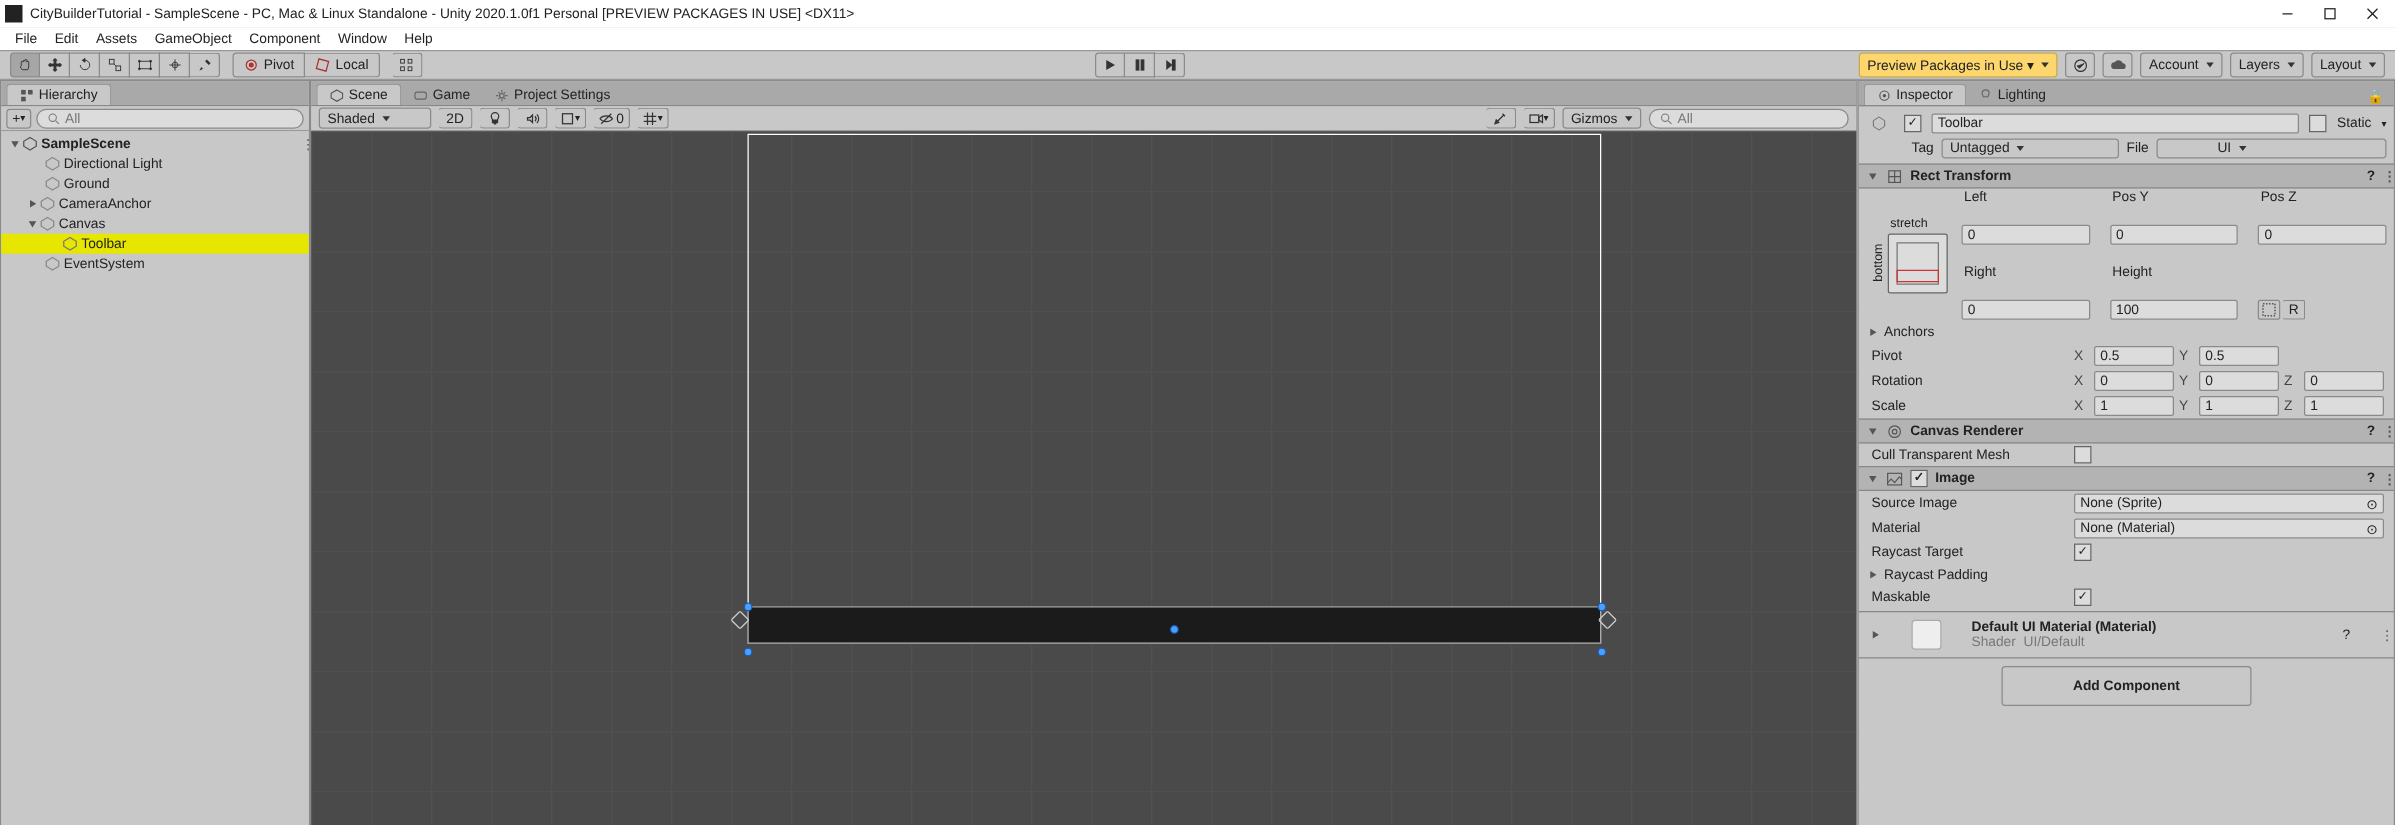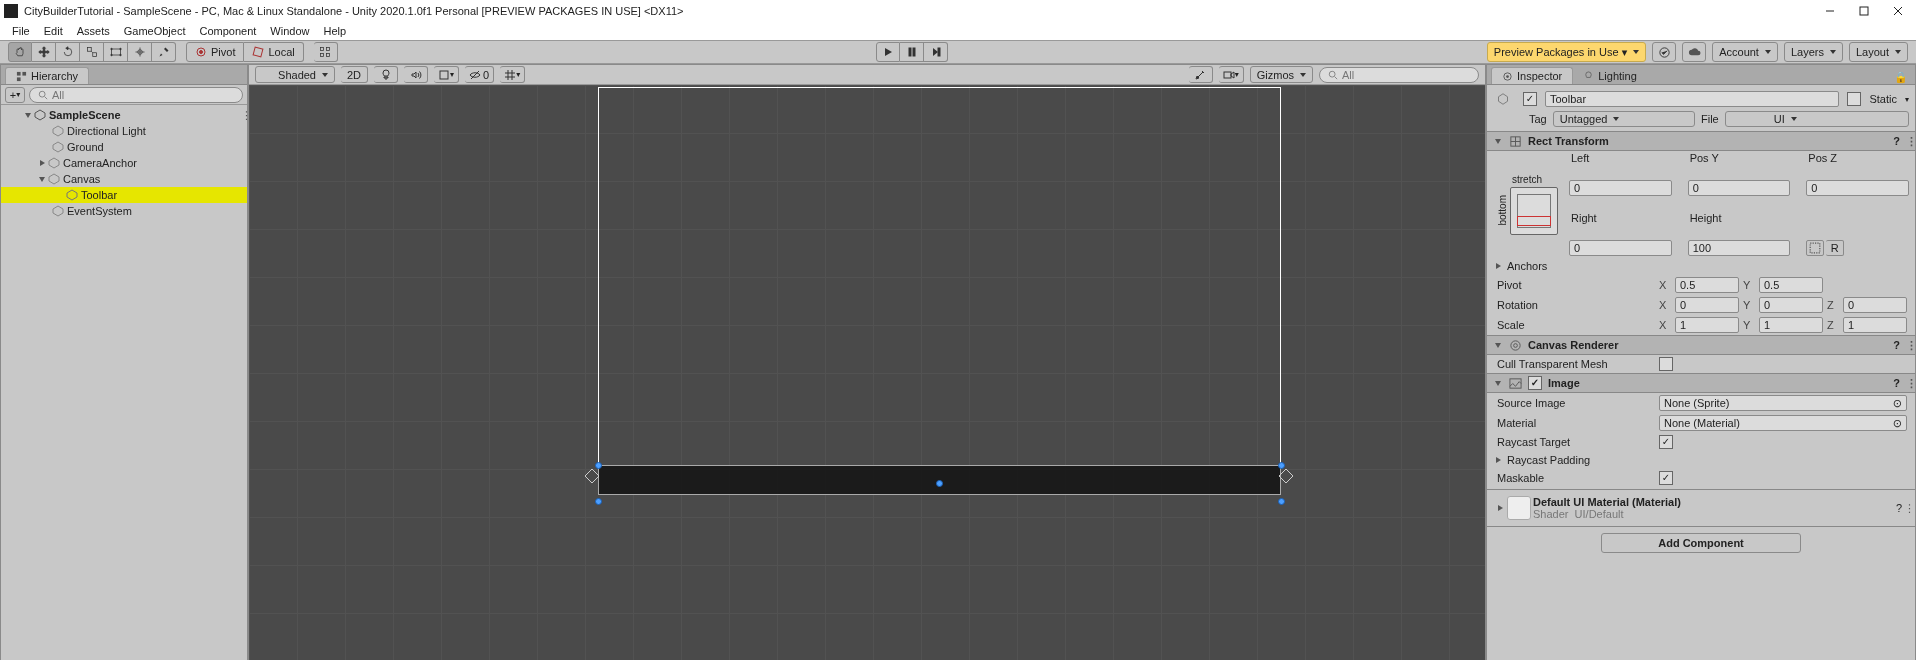--- a/index.html
+++ b/index.html
@@ -32,21 +32,21 @@
 .main { display: flex; height: 656px; }
 .panel { background: #c8c8c8; border: 1px solid #8a8a8a; display:flex; flex-direction:column;}
 .tab { padding: 2px 10px; display:flex; align-items:center; gap:4px;}
 .tab.active { background:#c8c8c8; border:1px solid #999; border-bottom:none; border-radius:3px 3px 0 0;}
 .tabs { display:flex; align-items:flex-end; height:20px; padding-left:4px; background:#a9a9a9; border-bottom:1px solid #888;}
 .subtoolbar { height: 20px; display:flex; align-items:center; border-bottom:1px solid #999; background:#c8c8c8; padding:0 4px; gap:4px;}
 .searchbox{ flex:1; height:16px; border:1px solid #8a8a8a; border-radius:8px; padding:0 8px; display:flex;align-items:center; gap:4px; color:#777; background:#dcdcdc;}
 
 .hierarchy { width: 248px; }
 .tree { padding: 2px 0; background:#c8c8c8; flex:1;}
-.tree-row { display: flex; align-items: center; height: 16px; padding-left: 22px;}
+.tree-row { display: flex; align-items: center; height: 16px; padding-left: 6px;}
 .tree-row.selected { background: #e6e600; }
 .tree-indent { display:inline-block; width: 14px; }
 .foldout { width:10px; height:10px; display:inline-flex; align-items:center; justify-content:center;}
 .foldout::before{content:'';width:0;height:0;border-top:3px solid transparent;border-bottom:3px solid transparent;border-left:5px solid #555;}
 .foldout.open::before{border-left:3px solid transparent;border-right:3px solid transparent;border-top:5px solid #555;border-bottom:none;}
 .tree-icon { width:14px;height:14px; display:inline-flex; align-items:center; justify-content:center; margin-right:2px;}
 .tree-icon svg{width:12px;height:12px;}
 
 .center { flex: 1; display:flex; flex-direction:column;}
 .scenebar { height:20px; display:flex; align-items:center; gap:6px; padding:0 6px; border-bottom:1px solid #999; background:#c8c8c8;}
@@ -70,23 +70,23 @@
 .comp-header .right{margin-left:auto; display:flex; gap:6px;}
 .subgrid{display:grid; grid-template-columns: 160px 1fr 1fr 1fr; gap:4px; padding:2px 8px; align-items:center;}
 .subgrid2{display:grid; grid-template-columns: 160px 1fr 1fr; gap:4px; padding:2px 8px; align-items:center;}
 .lblpair{display:flex;align-items:center;gap:4px;}
 .lblpair .small{width:12px; color:#444;}
 .anchor-box{width:48px;height:48px;border:1px solid #666;background:#dcdcdc; position:relative; border-radius:2px;}
 .anchor-box .inner{position:absolute;inset:6px;border:1px solid #777;}
 .anchor-box .hl{position:absolute;left:6px;right:6px;height:10px;bottom:8px;border:1px solid #c33;}
 .stretch-label{font-size:10px; text-align:center;}
 .color-swatch{flex:1;height:14px;border:1px solid #333;background:#1e1e1e;}
-.material-row{display:flex;align-items:center;gap:2px;padding:4px 8px;}
+.material-row{display:flex;align-items:center;gap:24px;padding:4px 8px;}
 .material-sw{width:24px;height:24px;background:#eee;border:1px solid #aaa;border-radius:3px;}
-.addcomp{width:200px;height:20px;border:1px solid #8a8a8a;border-radius:3px;background:#c8c8c8;margin:6px auto;display:flex;align-items:center;justify-content:center;font-weight:600;}
+.addcomp{width:200px;height:32px;border:1px solid #8a8a8a;border-radius:3px;background:#c8c8c8;margin:6px auto;display:flex;align-items:center;justify-content:center;font-weight:600;}
 .threev{width:3px;height:12px;display:inline-block;}
 .threev::before{content:'⋮';color:#555;}
 .hr{height:1px;background:#888;margin:2px 0;}
 </style>
 </head>
 <body>
 
 <div class="titlebar">
   <div class="left">
     <span class="ico"></span>
@@ -337,22 +337,45 @@
             <svg viewBox="0 0 12 12">
               <path d="M6 1l5 3v4l-5 3-5-3V4z" fill="none" stroke="#888"></path>
             </svg>
           </span>
           <span>EventSystem</span>
         </div>
     </div>
   </div>
 
   <div class="panel center">
+    <div class="tabs">
+      <div class="tab active">
+          <svg width="11" height="11" viewBox="0 0 12 12">
+            <path d="M6 1l5 3v4l-5 3-5-3V4z" fill="none" stroke="#555"></path>
+          </svg>
+          <span>Scene</span>
+        </div>
+      <div class="tab">
+          <svg width="11" height="11" viewBox="0 0 12 12">
+            <rect x="1" y="3" width="10" height="6" rx="2" fill="none" stroke="#666"></rect>
+          </svg>
+          <span>Game</span>
+        </div>
+      <div class="tab">
+          <svg width="11" height="11" viewBox="0 0 12 12">
+            <circle cx="6" cy="6" r="2" fill="none" stroke="#666"></circle>
+            <path d="M6 1v2M6 9v2M1 6h2M9 6h2M3 3l1 1M8 8l1 1M9 3l-1 1M4 8l-1 1" stroke="#666"></path>
+          </svg>
+          <span>Project Settings</span>
+        </div>
+      <div style="flex:1"></div>
+      <div class="threev"></div>
+    </div>
     <div class="scenebar">
-      <div class="dropdown" style="width:80px;justify-content:flex-end;">
+      <div class="dropdown" style="width:90px;">
           <span>Shaded</span>
         </div>
       <div class="tb-btn" style="width:auto;padding:0 6px;border-radius:3px;">
           <span>2D</span>
         </div>
       <div class="tb-btn" style="border-radius:3px;">
           <svg viewBox="0 0 12 12">
             <path d="M6 1a3 3 0 013 3c0 1.5-1 2-1 3H4c0-1-1-1.5-1-3a3 3 0 013-3zM4 8h4v1H4zM5 10h2" fill="none" stroke="#333"></path>
           </svg>
         </div>

